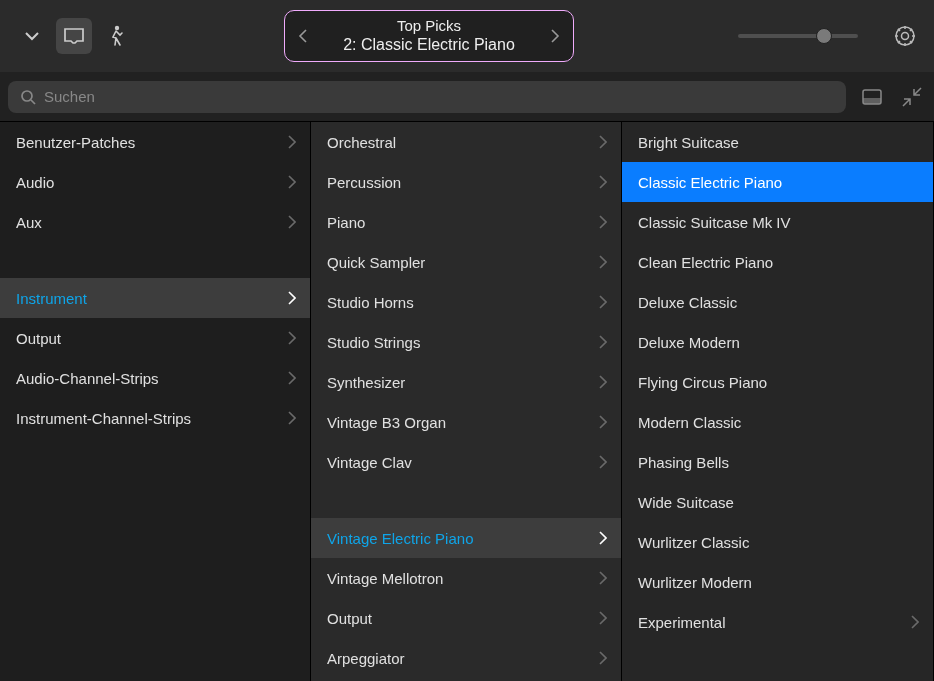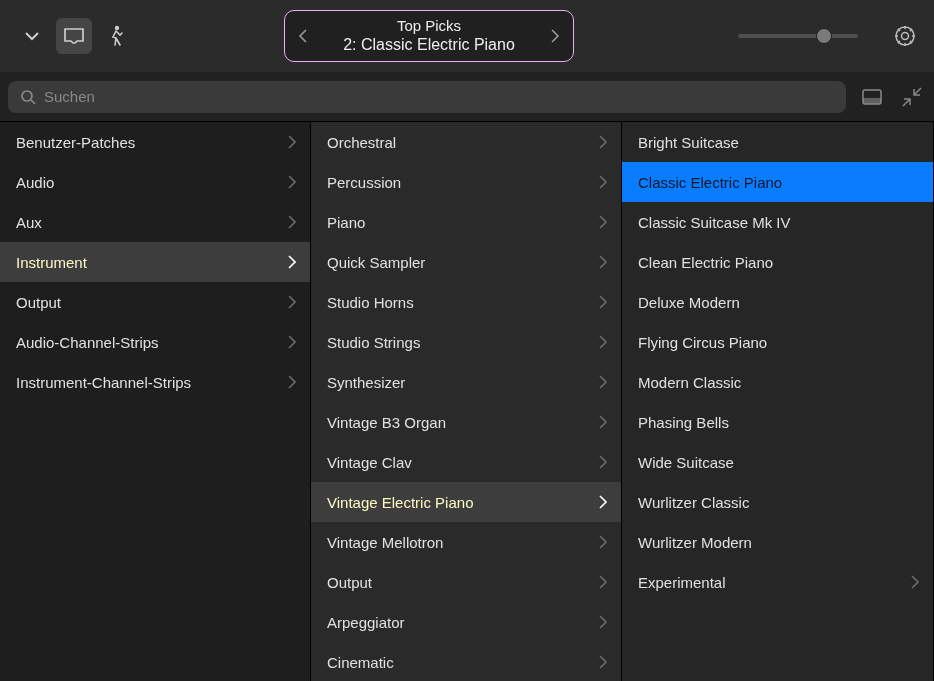--- a/index.html
+++ b/index.html
@@ -139,23 +139,23 @@
     padding: 0 16px;
     cursor: pointer;
     color: #e0e0e0;
     position: relative;
   }
   .row .chev {
     position: absolute;
     right: 14px;
     color: #6a6a6a;
   }
-  .row.sel-grey { background: #3d3d3d; color: #fef9c3; }
+  .row.sel-grey { background: #3d3d3d; color: #0ea5e9; margin-top: 36px; }
   .row.sel-grey .chev { color: #fff; }
-  .row.sel-blue { background: #0a7dff; color: #0f172a; }
+  .row.sel-blue { background: #0a7dff; color: #ffffff; }
   svg { display: block; }
 </style>
 </head>
 <body>
 
 <div class="toolbar">
   <div class="tb-left">
     <div class="tb-btn">
       <svg width="16" height="10" viewBox="0 0 16 10">
         <path d="M2 2 L8 8 L14 2" fill="none" stroke="currentColor" stroke-width="2"></path>
@@ -417,20 +417,23 @@
       <div class="row sel-blue">
         <span>Classic Electric Piano</span>
       </div>
       <div class="row">
         <span>Classic Suitcase Mk IV</span>
       </div>
       <div class="row">
         <span>Clean Electric Piano</span>
       </div>
       <div class="row">
+        <span>Deluxe Classic</span>
+      </div>
+      <div class="row">
         <span>Deluxe Modern</span>
       </div>
       <div class="row">
         <span>Flying Circus Piano</span>
       </div>
       <div class="row">
         <span>Modern Classic</span>
       </div>
       <div class="row">
         <span>Phasing Bells</span>

